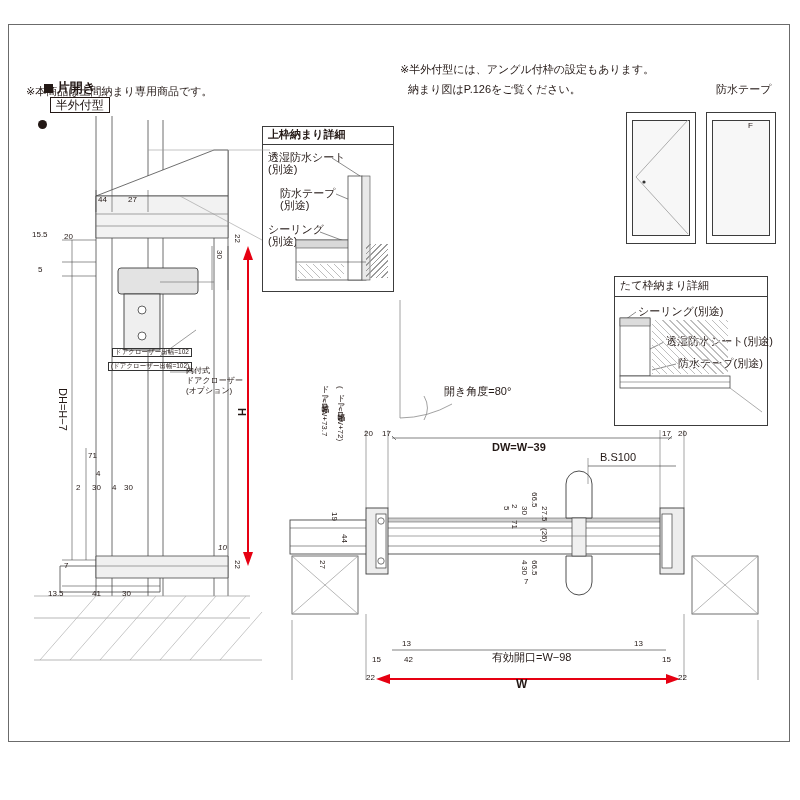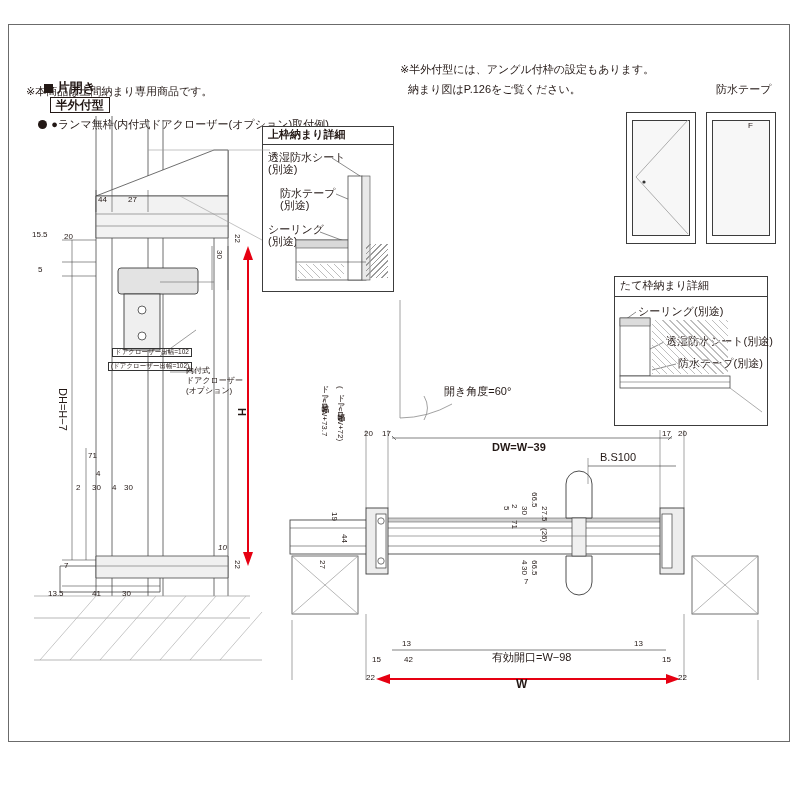--- a/index.html
+++ b/index.html
@@ -28,25 +28,25 @@
   .cirbullet{display:inline-block;width:9px;height:9px;border-radius:50%;background:#231815;margin-right:4px;vertical-align:-1px;}
 </style>
 </head>
 <body>
 
 <div id="sheet">
   <div class="frame"></div>
 
   <div class="t" style="left:26px;top:62px;">
     <span class="sqbullet"></span><span class="t13 bold">片開き</span>
-    <span class="titlebox" style="margin-left:6px;font-weight:bold;">半外付型</span>
+    <span class="titlebox" style="margin-left:6px;">半外付型</span>
   </div>
   <div class="t t10" style="left:26px;top:86px;">※本商品は土間納まり専用商品です。</div>
   <div class="t t10" style="left:26px;top:107px;">
-    <span class="cirbullet"></span><span>●ランマ無枠(内付式ドアクローザー(オプション)取付例)</span>
+    <span class="cirbullet"></span>
   </div>
 
   <div class="t t10" style="left:400px;top:64px;">※半外付型には、アングル付枠の設定もあります。</div>
   <div class="t t10" style="left:408px;top:84px;">納まり図はP.126をご覧ください。</div>
   <div class="t t10" style="left:716px;top:84px;">防水テープ</div>
 
   <div class="panel" style="left:626px;top:112px;width:68px;height:130px;"></div>
   <div class="panel" style="left:632px;top:120px;width:56px;height:114px;background:#f7f7f7;"></div>
   <svg width="800" height="800" style="left:0;top:0;">
     <polyline points="688,120 636,177 688,234" fill="none" stroke="#9a9a9a" stroke-width="0.8"></polyline>
@@ -259,21 +259,21 @@
     </g>
   </svg>
 
   <div class="redline" style="left:380px;top:678px;width:296px;height:2px;"></div>
   <svg width="800" height="800">
     <polygon points="376,679 390,674 390,684" fill="#e60012"></polygon>
     <polygon points="680,679 666,674 666,684" fill="#e60012"></polygon>
   </svg>
   <div class="t t12 bold" style="left:516px;top:666px;">W</div>
 
-  <div class="t t9" style="left:444px;top:386px;">開き角度=60°</div>
+  <div class="t t9" style="left:444px;top:386px;">開き角度=80°</div>
   <div class="t t10 bold" style="left:492px;top:430px;">DW=W−39</div>
   <div class="t t9" style="left:600px;top:452px;">B.S100</div>
   <div class="t t10" style="left:492px;top:652px;">有効開口=W−98</div>
 
   <div class="t t8 vert" style="left:320px;top:380px;">ドア見幅=DW+73.7</div>
   <div class="t t8 vert" style="left:336px;top:386px;">(ドア出幅=DW+72)</div>
 
   <div class="t t8" style="left:364px;top:430px;">20</div>
   <div class="t t8" style="left:382px;top:430px;">17</div>
   <div class="t t8" style="left:662px;top:430px;">17</div>

